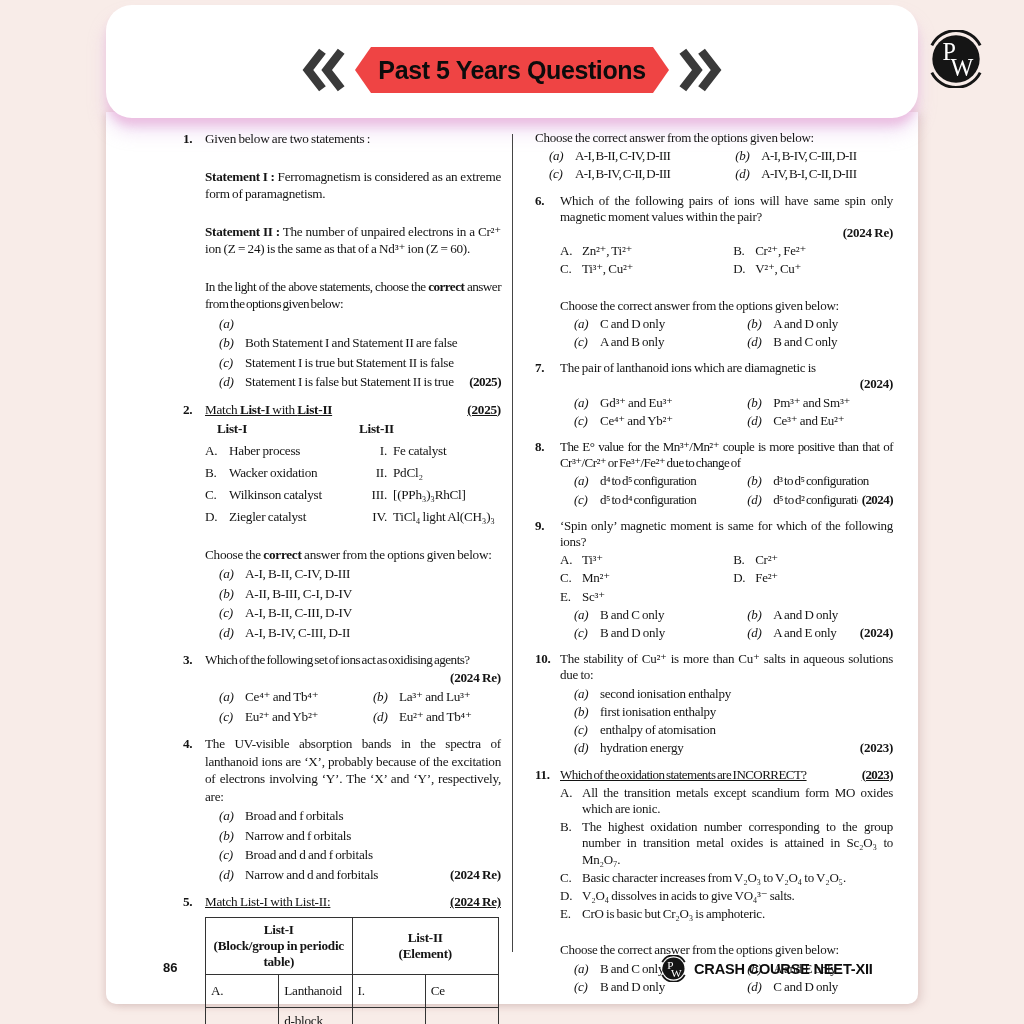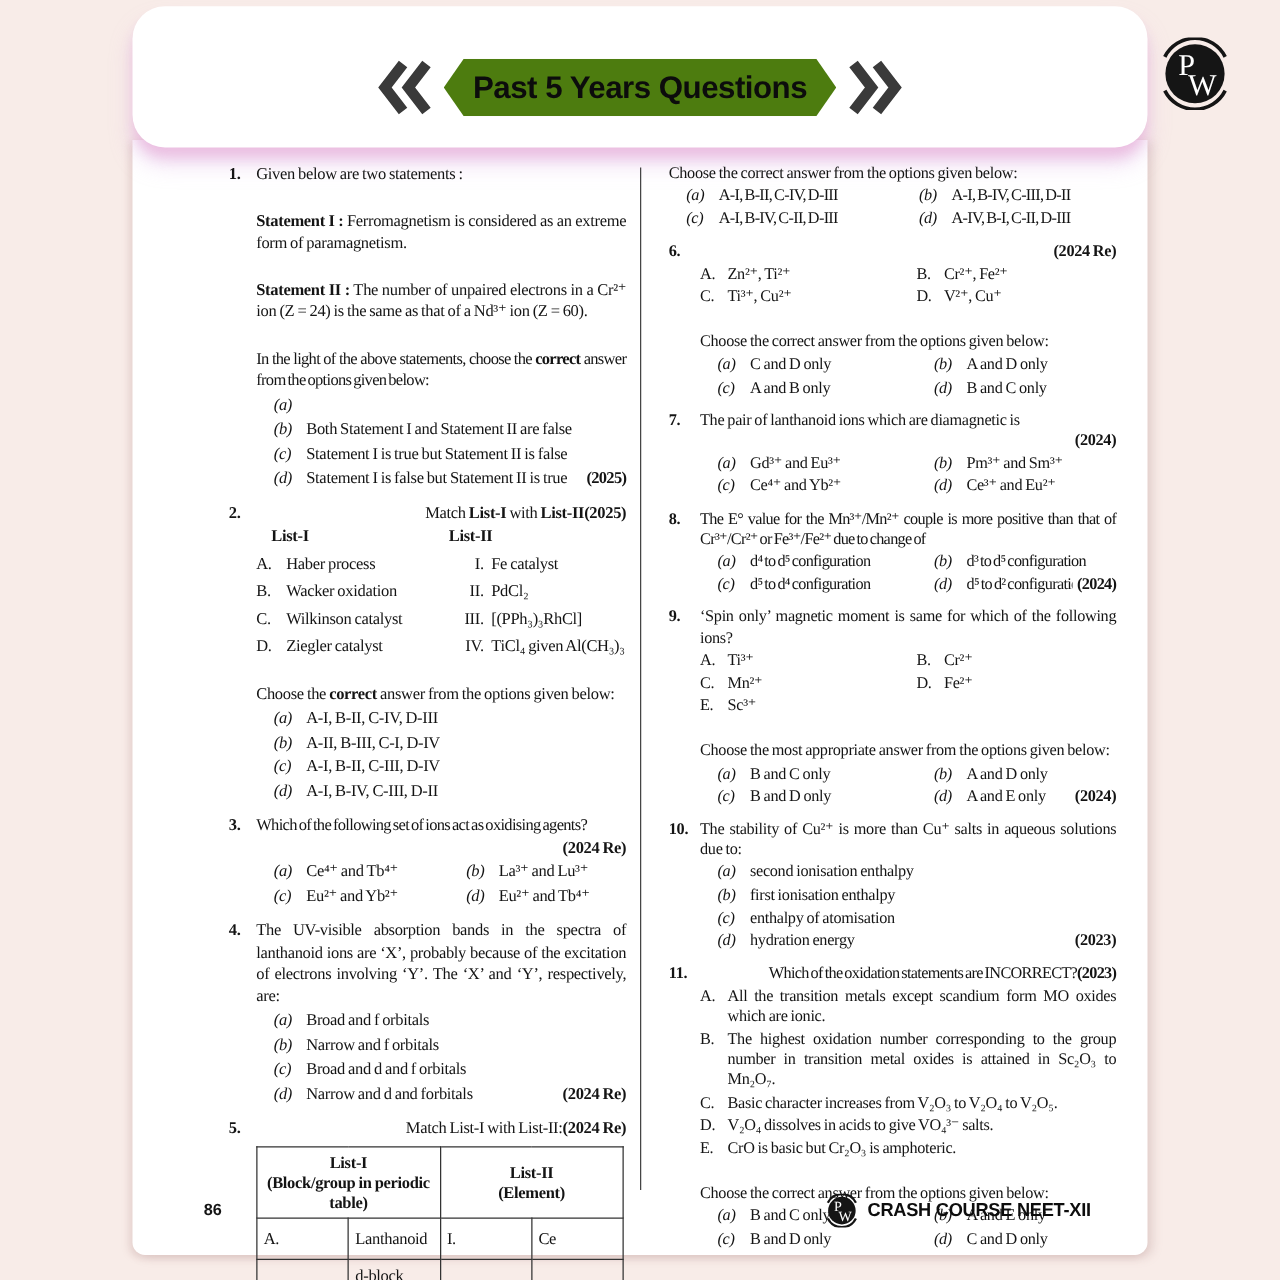--- a/index.html
+++ b/index.html
@@ -18,21 +18,21 @@
   .header-card{
     position:absolute;left:106px;top:5px;width:812px;height:113px;
     background:#ffffff;border-radius:26px;
     box-shadow:0 9px 10px -2px rgba(232,178,218,.75), 0 14px 18px rgba(214,170,225,.35);
   }
   .banner{
     position:absolute;left:0;top:40px;width:100%;height:50px;
     display:flex;align-items:center;justify-content:center;gap:7px;
   }
   .banner-bar{
-    width:314px;height:46px;background:#4d7c0f;
+    width:314px;height:46px;background:#ef4444;
     display:flex;align-items:center;justify-content:center;
     clip-path:polygon(16px 0,calc(100% - 16px) 0,100% 50%,calc(100% - 16px) 100%,16px 100%,0 50%);
   }
   .banner-bar span{
     font-family:"Liberation Sans","DejaVu Sans",sans-serif;
     font-weight:bold;font-size:25px;letter-spacing:-0.4px;color:#0c0c0c;
   }
   .chev{display:block;}
   
   .pw-top{position:absolute;left:927px;top:30px;}
@@ -46,21 +46,21 @@
   .q{display:flex;margin-bottom:10px;}
   .qno{flex:0 0 22px;font-weight:bold;}
   .col-right .qno{flex:0 0 25px;}
   .qbody{flex:1;position:relative;min-width:0;}
   .para{text-align:justify;}
   .mt{margin-top:20px;}
   b.inline{font-weight:bold;}
   .year{font-weight:bold;white-space:nowrap;}
   .year-abs{position:absolute;right:0;bottom:0;background:#fff;padding-left:4px;}
   .year-line{text-align:right;font-weight:bold;}
-  .headline{display:flex;justify-content:flex-end;}
+  .headline{display:flex;justify-content:space-between;text-decoration:underline;}
   
   .optrow{display:flex;margin-top:2px;padding-left:14px;}
   .ol{flex:0 0 26px;font-style:italic;}
   .ot{flex:1;}
   .opts2{display:grid;grid-template-columns:52% 48%;}
   .opts2 .optrow{padding-left:14px;}
   
   .items2{display:grid;grid-template-columns:52% 48%;}
   .itemrow{display:flex;margin-top:2px;}
   .il{flex:0 0 22px;}
@@ -172,21 +172,21 @@
       <div class="m-row">
           <span class="m-l">C.</span>
           <span class="m-name">Wilkinson catalyst</span>
           <span class="m-roman">III.</span>
           <span>[(PPh₃)₃RhCl]</span>
         </div>
       <div class="m-row">
           <span class="m-l">D.</span>
           <span class="m-name">Ziegler catalyst</span>
           <span class="m-roman">IV.</span>
-          <span>TiCl₄ given Al(CH₃)₃</span>
+          <span>TiCl₄ light Al(CH₃)₃</span>
         </div>
       <div class="para mt"><span>Choose the </span><b class="inline">correct</b><span> answer from the options given below:</span></div>
       <div class="optrow">
           <span class="ol">(a)</span>
           <span class="ot">A-I, B-II, C-IV, D-III</span>
         </div>
       <div class="optrow">
           <span class="ol">(b)</span>
           <span class="ot">A-II, B-III, C-I, D-IV</span>
         </div>
@@ -312,20 +312,21 @@
             <span class="ol">(d)</span>
             <span class="ot tight">A-IV, B-I, C-II, D-III</span>
           </div>
       </div>
     </div>
   </div>
 
   <div class="q">
     <div class="qno">6.</div>
     <div class="qbody">
+      <div class="para">Which of the following pairs of ions will have same spin only magnetic moment values within the pair?</div>
       <div class="year-line">(2024 Re)</div>
       <div class="items2">
         <div class="itemrow">
             <span class="il">A.</span>
             <span>Zn²⁺, Ti²⁺</span>
           </div>
         <div class="itemrow">
             <span class="il">B.</span>
             <span>Cr²⁺, Fe²⁺</span>
           </div>
@@ -434,21 +435,20 @@
           </div>
         <div class="itemrow">
             <span class="il">D.</span>
             <span>Fe²⁺</span>
           </div>
         <div class="itemrow">
             <span class="il">E.</span>
             <span>Sc³⁺</span>
           </div>
       </div>
-      <div class="para mt">Choose the most appropriate answer from the options given below:</div>
       <div class="opts2">
         <div class="optrow">
             <span class="ol">(a)</span>
             <span class="ot">B and C only</span>
           </div>
         <div class="optrow">
             <span class="ol">(b)</span>
             <span class="ot">A and D only</span>
           </div>
         <div class="optrow">

